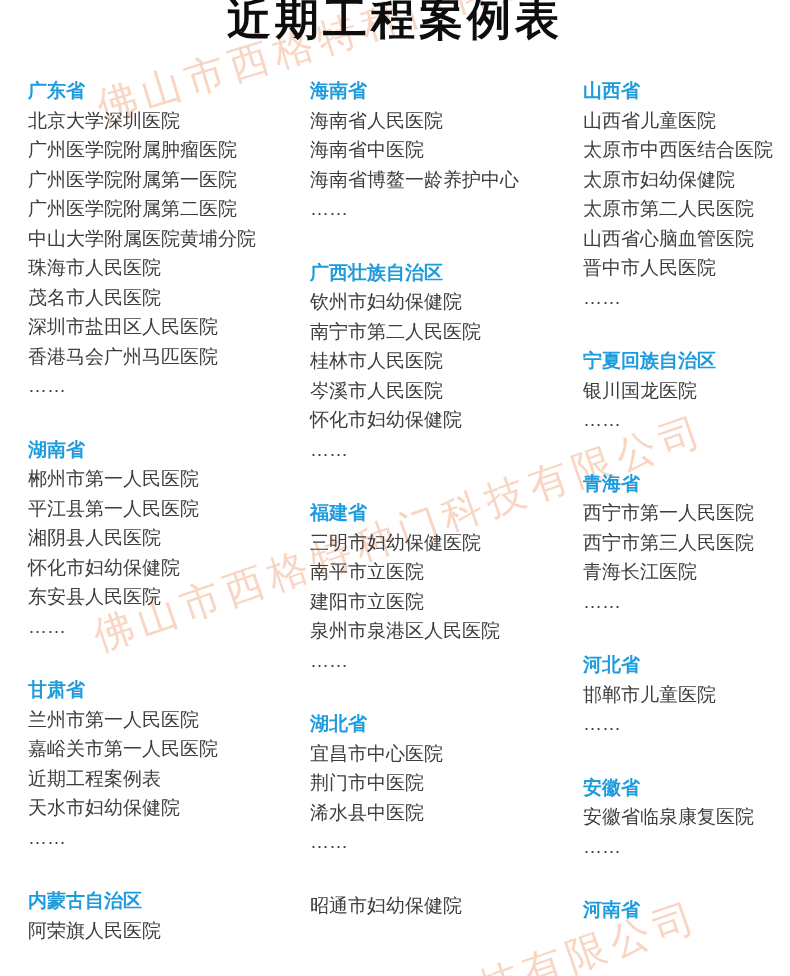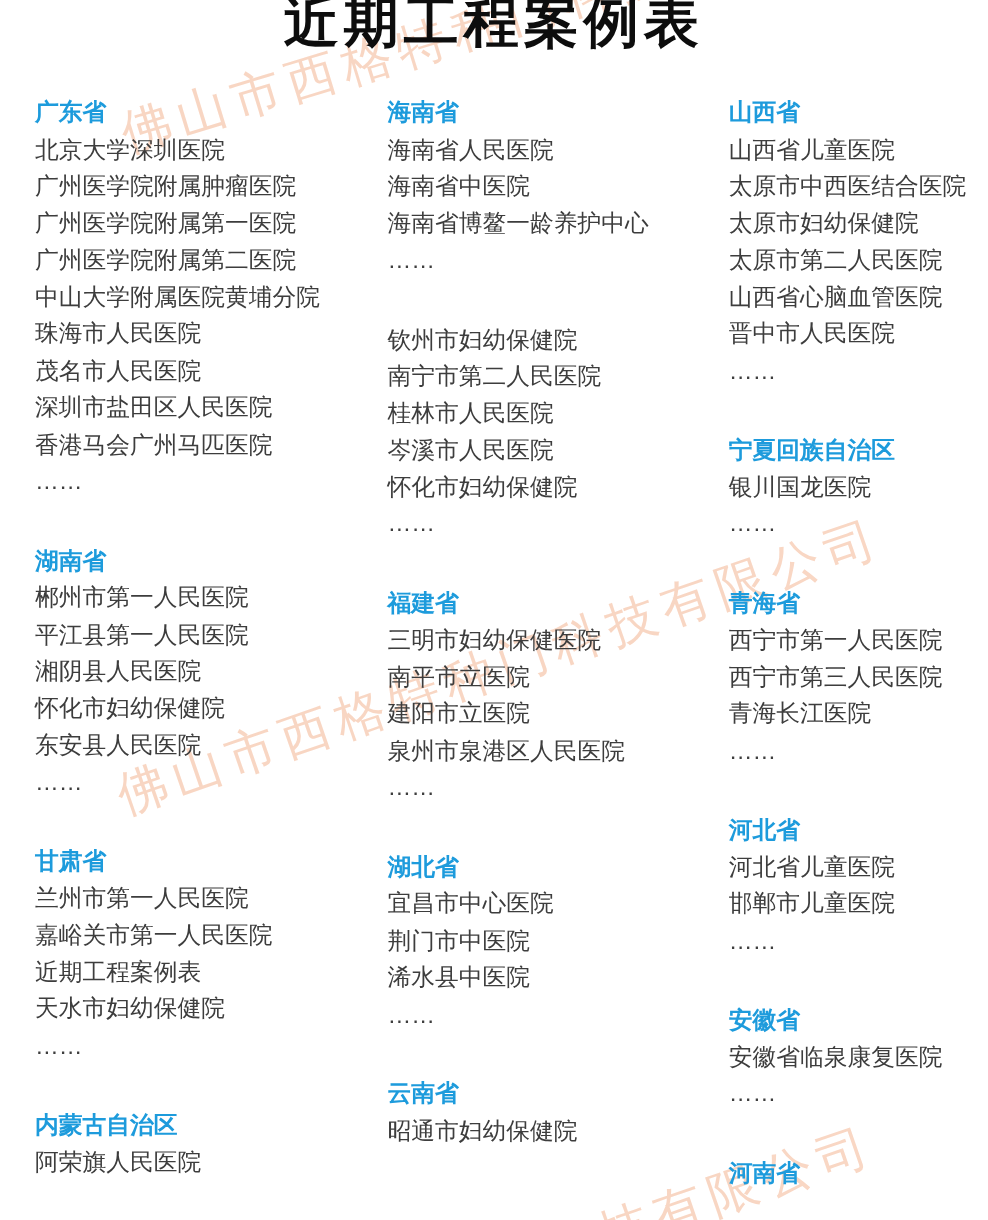--- a/index.html
+++ b/index.html
@@ -91,20 +91,21 @@
         </div>
         <div class="col col-2">
           <section class="province-section">
             <div class="province-header">海南省</div>
             <div class="hospital-item">海南省人民医院</div>
             <div class="hospital-item">海南省中医院</div>
             <div class="hospital-item">海南省博鳌一龄养护中心</div>
             <div class="more-dots">……</div>
           </section>
           <section class="province-section">
+            <div class="province-header">广西壮族自治区</div>
             <div class="hospital-item">钦州市妇幼保健院</div>
             <div class="hospital-item">南宁市第二人民医院</div>
             <div class="hospital-item">桂林市人民医院</div>
             <div class="hospital-item">岑溪市人民医院</div>
             <div class="hospital-item">怀化市妇幼保健院</div>
             <div class="more-dots">……</div>
           </section>
           <section class="province-section">
             <div class="province-header">福建省</div>
             <div class="hospital-item">三明市妇幼保健医院</div>
@@ -114,21 +115,20 @@
             <div class="more-dots">……</div>
           </section>
           <section class="province-section">
             <div class="province-header">湖北省</div>
             <div class="hospital-item">宜昌市中心医院</div>
             <div class="hospital-item">荆门市中医院</div>
             <div class="hospital-item">浠水县中医院</div>
             <div class="more-dots">……</div>
           </section>
           <section class="province-section">
-            <div class="province-header">云南省</div>
             <div class="hospital-item">昭通市妇幼保健院</div>
           </section>
         </div>
         <div class="col col-3">
           <section class="province-section">
             <div class="province-header">山西省</div>
             <div class="hospital-item">山西省儿童医院</div>
             <div class="hospital-item">太原市中西医结合医院</div>
             <div class="hospital-item">太原市妇幼保健院</div>
             <div class="hospital-item">太原市第二人民医院</div>
@@ -143,21 +143,20 @@
           </section>
           <section class="province-section">
             <div class="province-header">青海省</div>
             <div class="hospital-item">西宁市第一人民医院</div>
             <div class="hospital-item">西宁市第三人民医院</div>
             <div class="hospital-item">青海长江医院</div>
             <div class="more-dots">……</div>
           </section>
           <section class="province-section">
             <div class="province-header">河北省</div>
-            <div class="hospital-item">河北省儿童医院</div>
             <div class="hospital-item">邯郸市儿童医院</div>
             <div class="more-dots">……</div>
           </section>
           <section class="province-section">
             <div class="province-header">安徽省</div>
             <div class="hospital-item">安徽省临泉康复医院</div>
             <div class="more-dots">……</div>
           </section>
           <section class="province-section">
             <div class="province-header">河南省</div>

